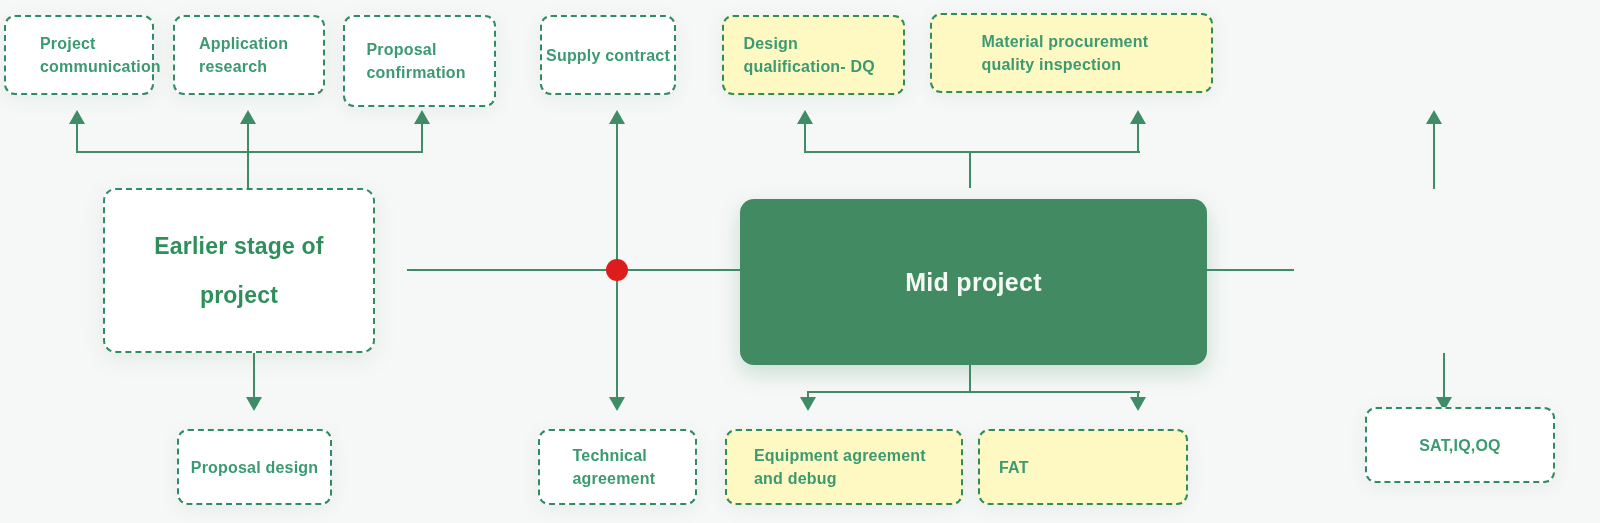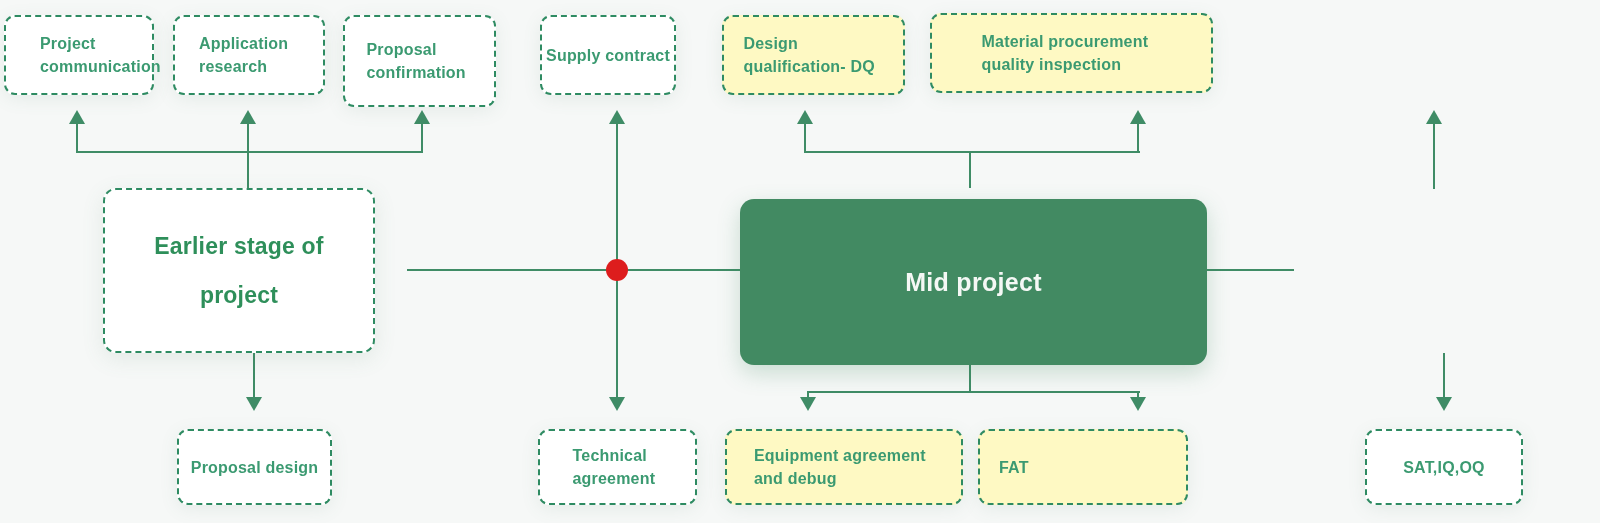--- a/index.html
+++ b/index.html
@@ -138,17 +138,17 @@
   </div>
   <div class="node" style="left:538px; top:429px; width:159px; height:76px;">
     <div class="txt" style="width:90px;">Technical agreement</div>
   </div>
   <div class="node tinted" style="left:725px; top:429px; width:238px; height:76px;">
     <div class="txt" style="width:180px;">Equipment agreement and debug</div>
   </div>
   <div class="node tinted" style="left:978px; top:429px; width:210px; height:76px;">
     <div class="txt" style="width:168px;">FAT</div>
   </div>
-  <div class="node" style="left:1365px; top:429px; width:158px; height:76px;">
+  <div class="node" style="left:1365px; top:407px; width:190px; height:76px;">
     <div class="txt">SAT,IQ,OQ</div>
   </div>
 
 </div>
 
 </body></html>

